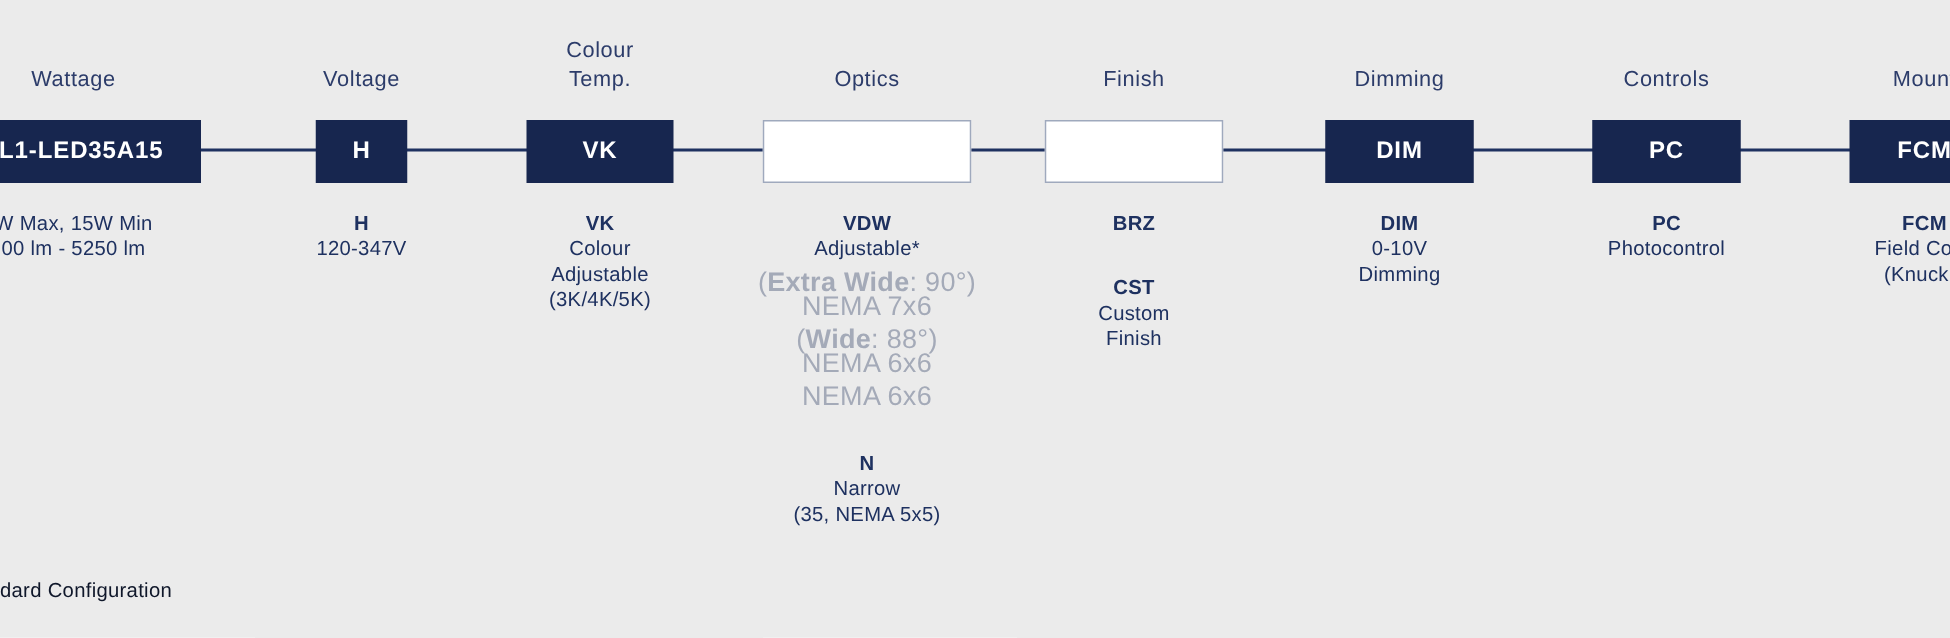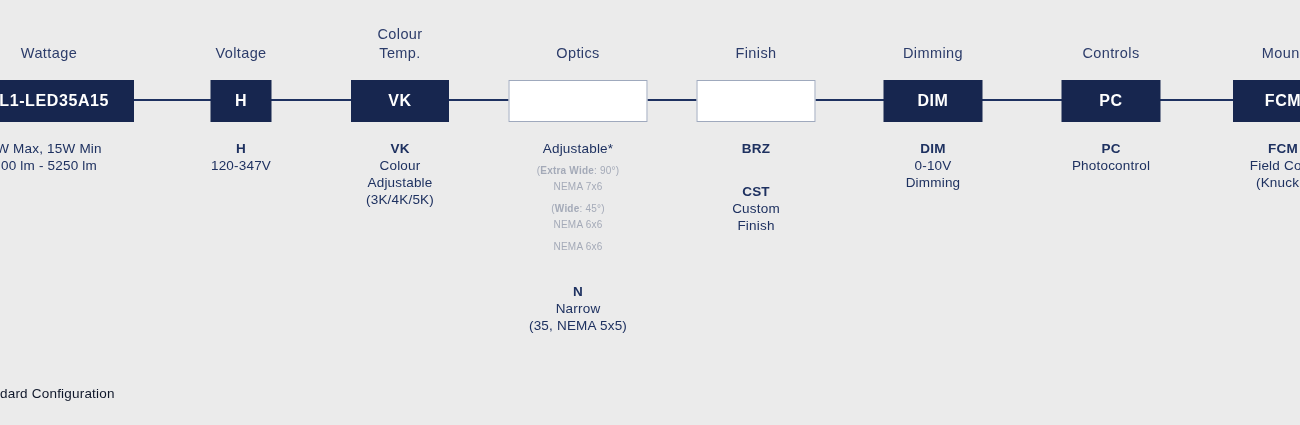--- a/index.html
+++ b/index.html
@@ -22,21 +22,21 @@
     display:flex; align-items:center; justify-content:center;
     font-weight:bold; font-size:16px; letter-spacing:0.6px; box-sizing:border-box;
   }
   .box.navy { background:#17264f; color:#ffffff; }
   .box.blank { background:#ffffff; border:1px solid #9fa9bd; }
   .desc {
     position:absolute; top:140px; left:0; right:0; text-align:center;
     font-size:13.5px; line-height:17px; letter-spacing:0.2px; color:#1e3160;
   }
   .code { font-weight:bold; }
-  .gtxt { color:#a4aab8; font-size:10px; line-height:16px; }
+  .gtxt { color:#a4aab8; font-size:18px; line-height:16px; }
   .gtxt b { font-weight:bold; }
   .grp { margin-top:6px; }
   .big-gap { margin-top:28px; }
   .fin-gap { margin-top:26px;text-align:center; }
   .footnote {
     position:absolute; left:0; top:386px;
     font-size:13.5px; letter-spacing:0.2px; color:#0f172a;
   }
 </style>
 </head>
@@ -85,27 +85,28 @@
       <div>(3K/4K/5K)</div>
     </div>
   </div>
 
   <div class="col" style="left:483px;width:190px;">
     <div class="hdr">
         <span>Optics</span>
       </div>
     <div class="box blank" style="width:139px;"></div>
     <div class="desc">
+      <div class="code">VDW</div>
       <div>Adjustable*</div>
       <div class="gtxt grp">
         <div><span>(</span><b>Extra Wide</b><span>: 90°)</span></div>
         <div>NEMA 7x6</div>
       </div>
       <div class="gtxt grp">
-        <div><span>(</span><b>Wide</b><span>: 45°)</span></div>
+        <div><span>(</span><b>Wide</b><span>: 88°)</span></div>
         <div>NEMA 6x6</div>
       </div>
       <div class="gtxt grp">
         <div>NEMA 6x6</div>
       </div>
       <div class="big-gap">
         <div class="code">N</div>
         <div>Narrow</div>
         <div>(35, NEMA 5x5)</div>
       </div>

